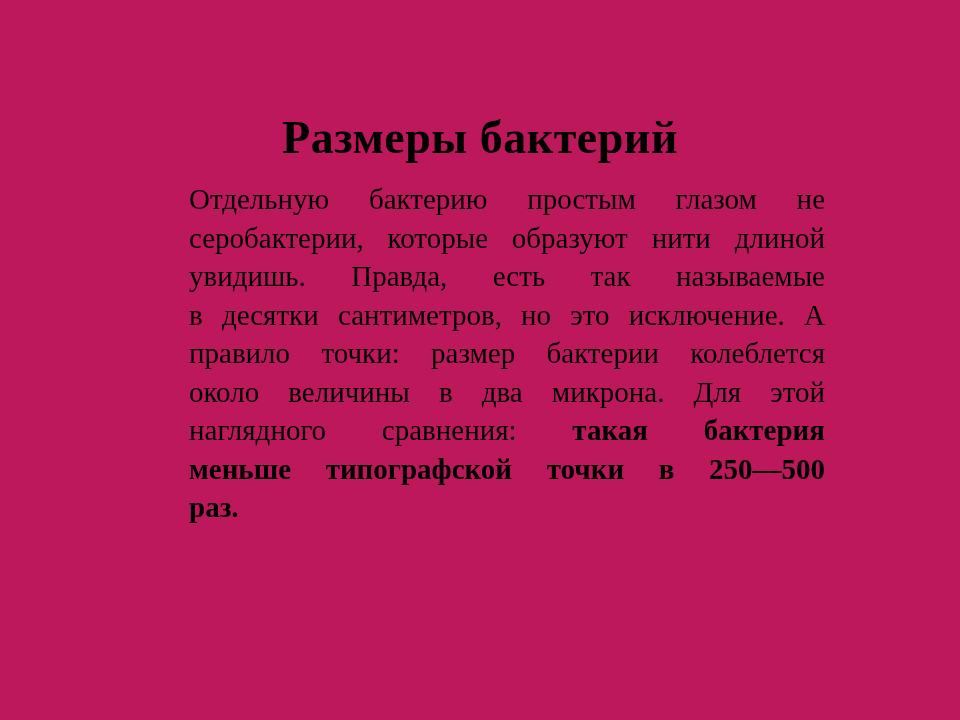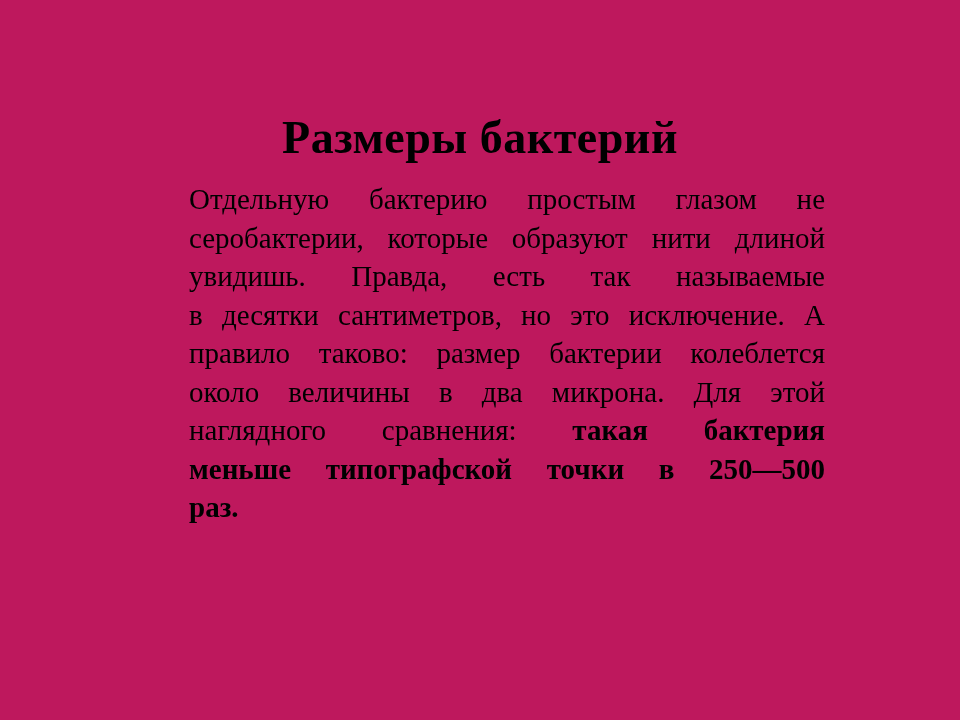--- a/index.html
+++ b/index.html
@@ -53,19 +53,19 @@
 </head>
 <body>
 
 <div class="slide">
   <h1 class="title">Размеры бактерий</h1>
   <div class="body-text">
       <div class="text-line"><span>Отдельную бактерию простым глазом не</span></div>
       <div class="text-line"><span>серобактерии, которые образуют нити длиной</span></div>
       <div class="text-line"><span>увидишь. Правда, есть так называемые</span></div>
       <div class="text-line"><span>в десятки сантиметров, но это исключение. А</span></div>
-      <div class="text-line"><span>правило таково: размер бактерии колеблется</span></div>
+      <div class="text-line"><span>правило точки: размер бактерии колеблется</span></div>
       <div class="text-line"><span>около величины в два микрона. Для этой</span></div>
       <div class="text-line"><span>наглядного сравнения: </span><span class="bold">такая бактерия</span></div>
       <div class="text-line"><span class="bold">меньше типографской точки в 250—500</span></div>
       <div class="text-line last-line"><span class="bold">раз.</span></div>
     </div>
 </div>
 
 </body></html>

